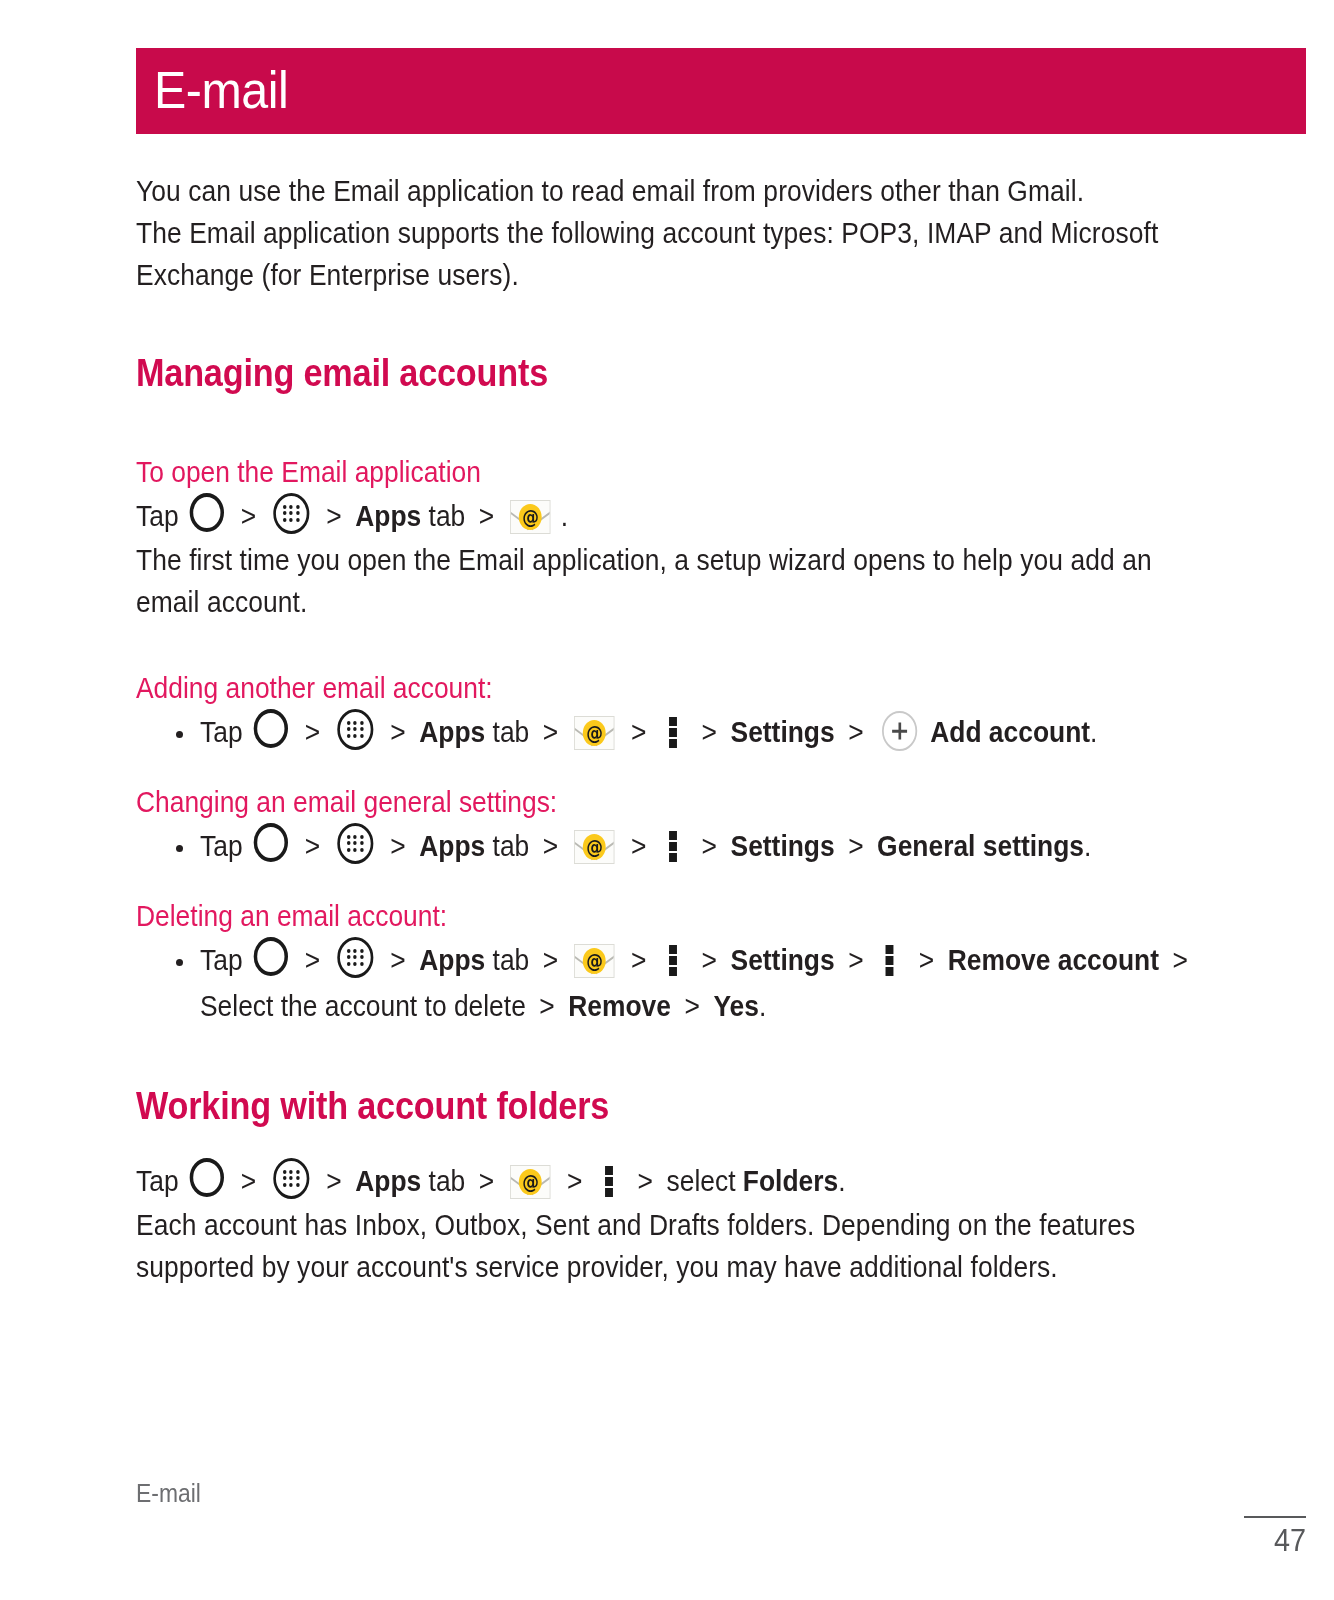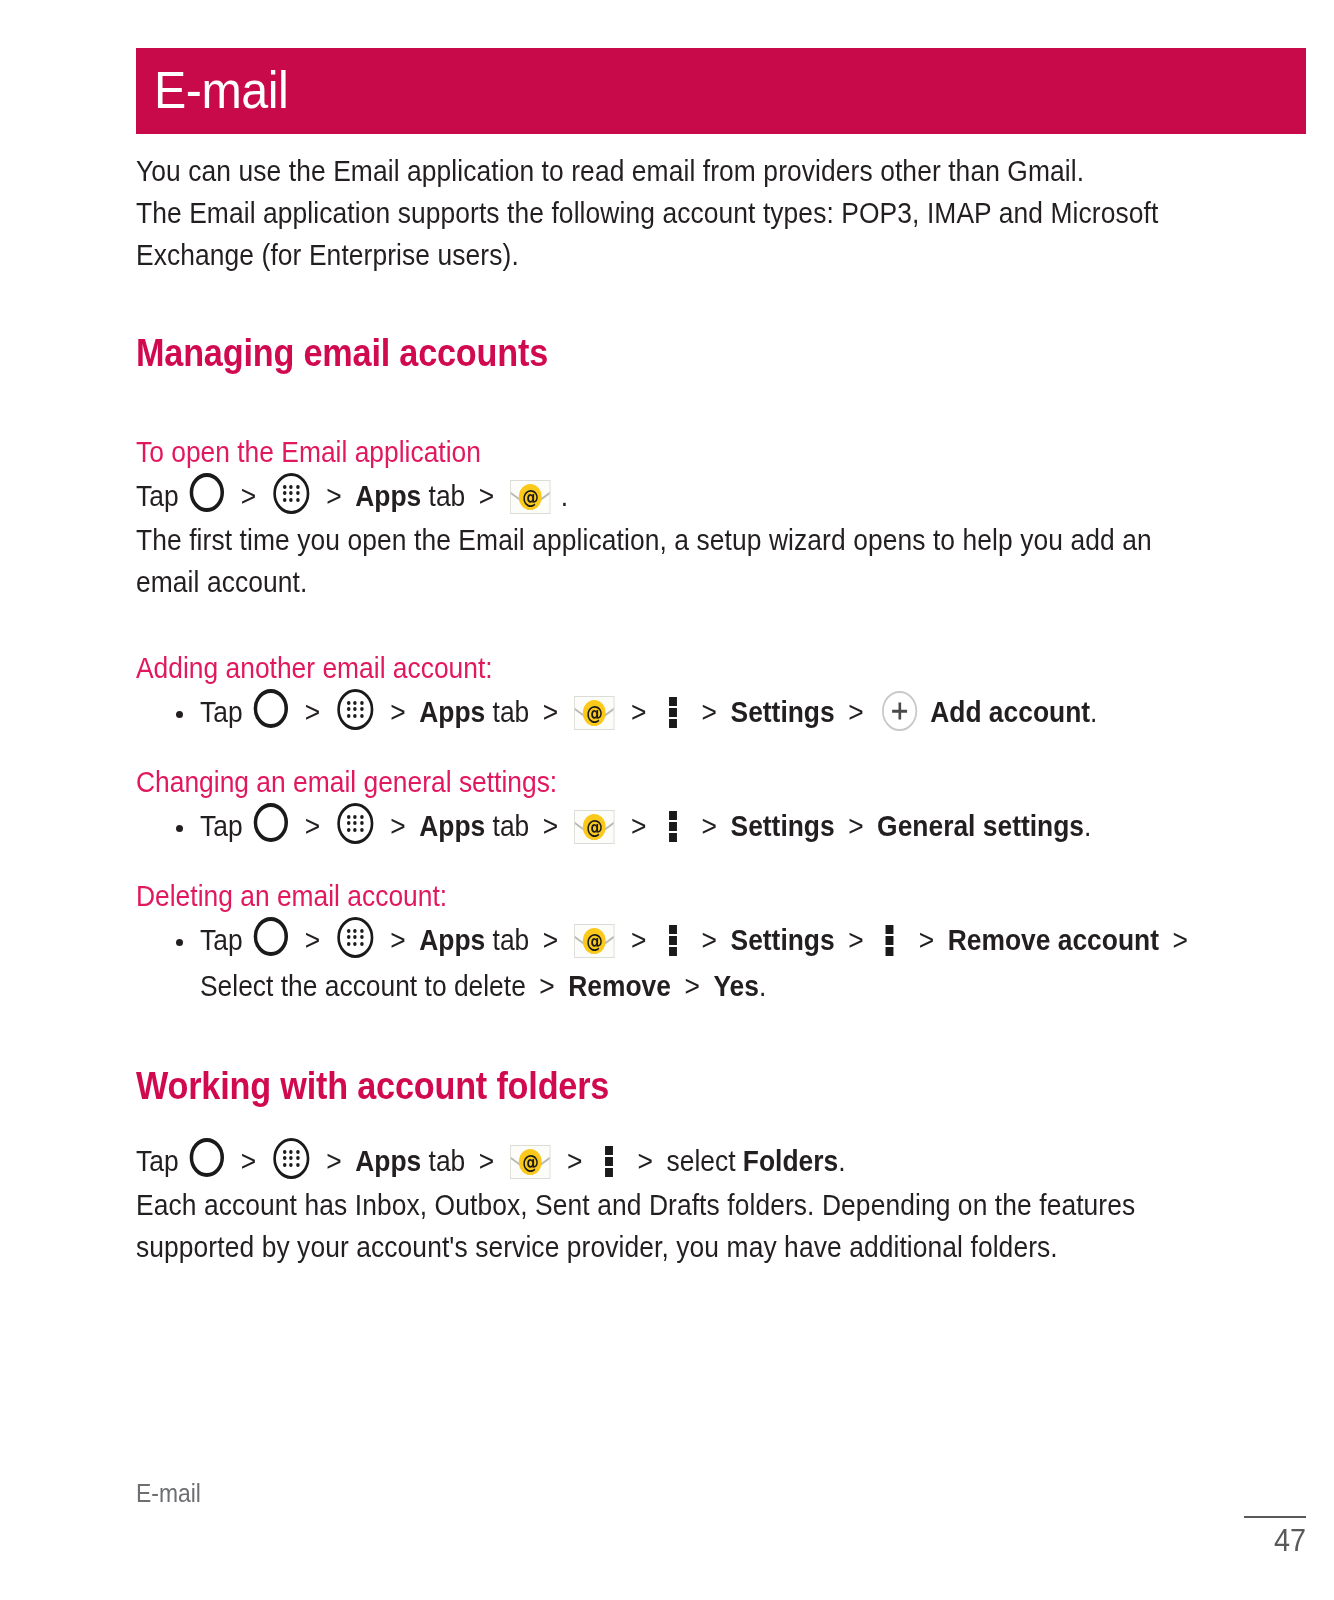--- a/index.html
+++ b/index.html
@@ -42,21 +42,21 @@
     font-size: 52px;
     font-weight: 400;
     letter-spacing: -0.5px;
     white-space: nowrap;
   }
 
   
   .content {
     position: absolute;
     left: 88px;
-    top: 150px;
+    top: 170px;
     width: 1170px;
   }
 
   .para {
     font-size: 30px;
     line-height: 42px;
     color: #231f20;
     transform: scaleX(0.88);
     transform-origin: left top;
     width: 113%;

